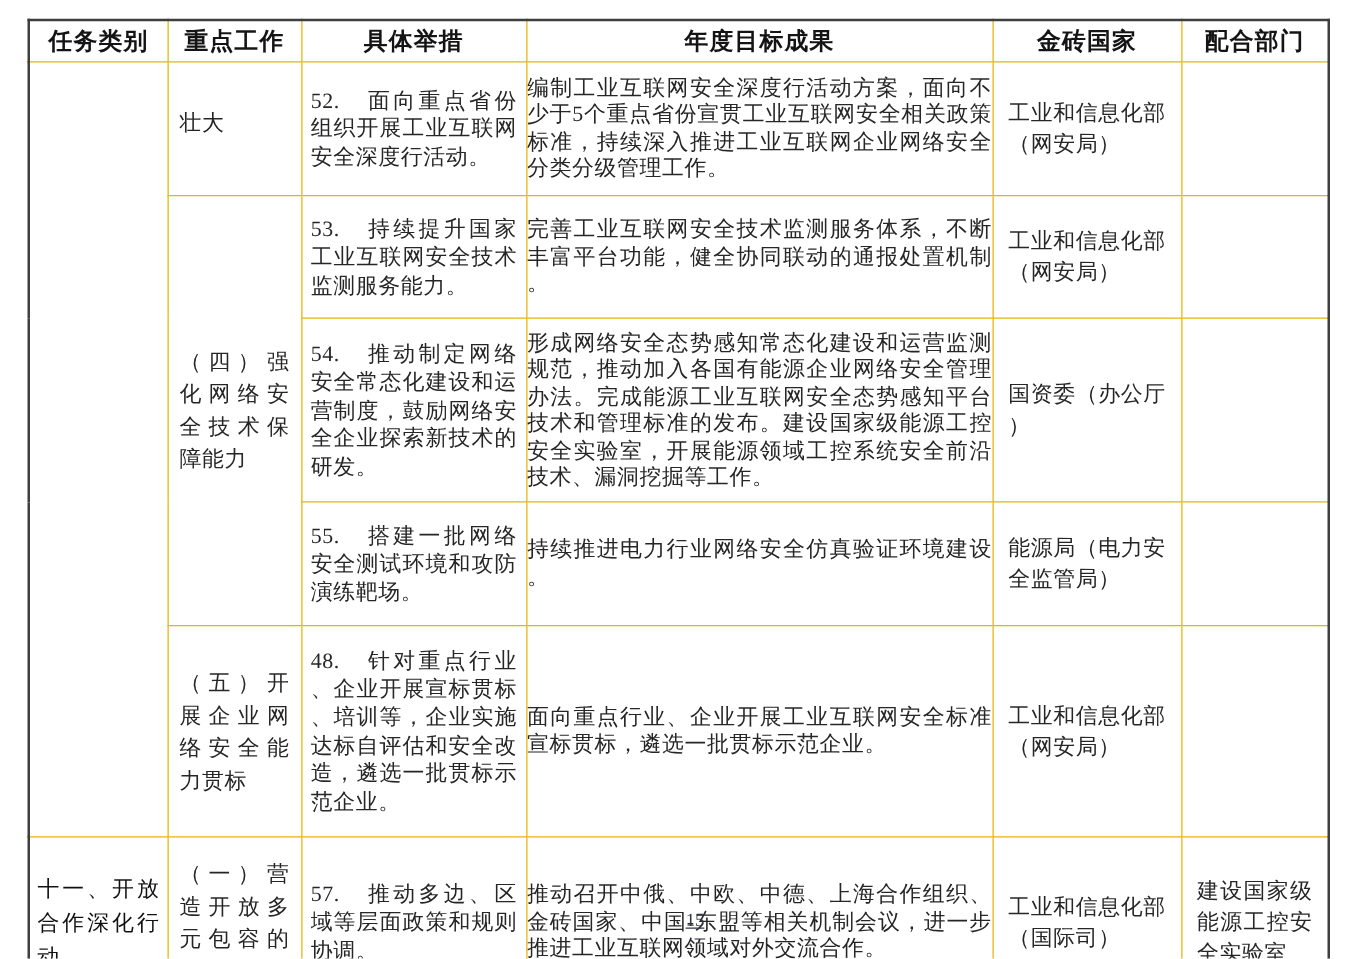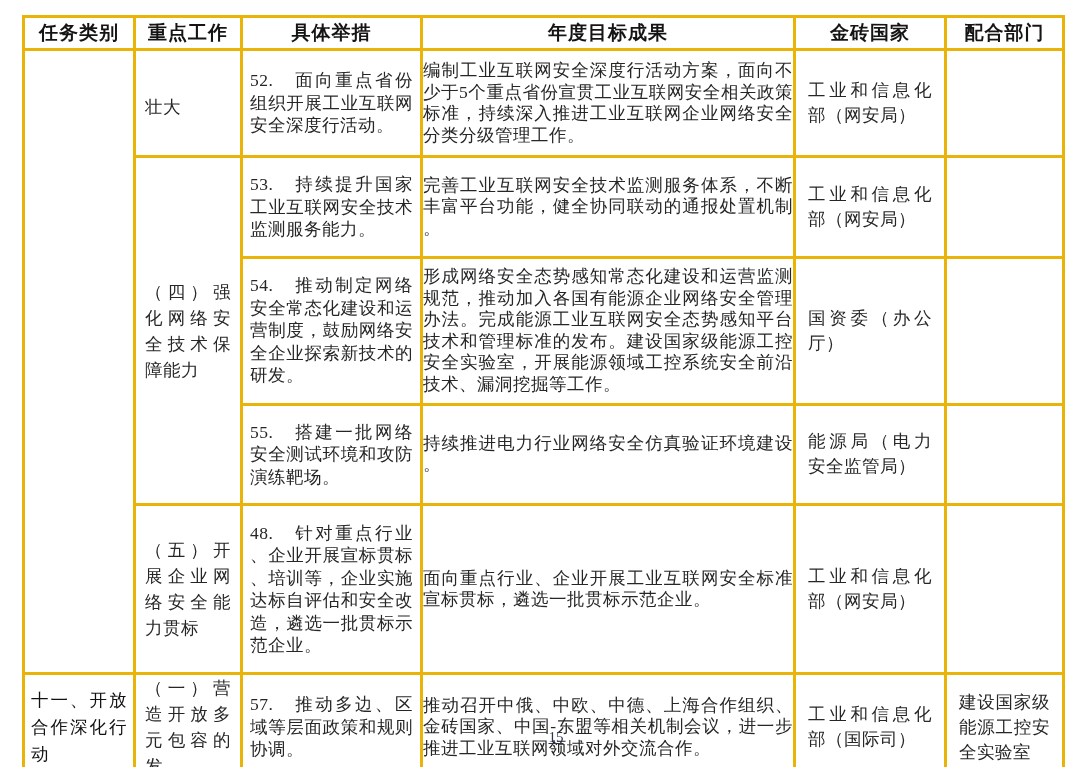--- a/index.html
+++ b/index.html
@@ -10,21 +10,21 @@
     color:#262626;
   }
   .page { position:relative; width:1080px; height:767px; background:#ffffff; overflow:hidden; }
 
   table.doc-table {
     position:absolute; left:22px; top:15px; width:1040px;
     border-collapse:collapse; table-layout:fixed;
     border:2px solid #3f3f3f;
   }
   .doc-table th, .doc-table td {
-    border:3px solid #eab308;
+    border:1px solid #eab308;
     vertical-align:middle;
     font-size:17.5px;
     overflow:hidden;
   }
   .doc-table th {
     font-family:"Liberation Sans","DejaVu Sans",sans-serif;
     font-weight:bold; font-size:19px; color:#141414;
     text-align:center; height:33px; letter-spacing:1px;
   }
   
@@ -40,21 +40,21 @@
     text-justify:inter-ideograph;
     word-break:break-all; line-break:anywhere;
     letter-spacing:0.5px;
   }
   .c-cat     { padding:6px 6px; }
   .c-cat-bold{
     font-family:"Liberation Sans","DejaVu Sans",sans-serif;
     font-weight:normal; color:#111111; font-size:18.5px;
     line-height:27px; vertical-align:top; padding-top:7px;
   }
-  .c-work    { padding:0 9px; line-height:26px; }
+  .c-work    { padding:16px 9px; line-height:26px; }
   .c-work-top{ vertical-align:top; padding-top:7px; }
   .c-measure { padding:15px 7px;  line-height:22.5px; }
   .c-target  { padding:3px 0;  line-height:21.5px; }
   .c-lead    { padding:4px 12px; line-height:25px; }
   .c-support { padding:4px 12px; line-height:25px; }
 
   .page-number {
     position:absolute; left:16px; top:729px; width:1080px;
     text-align:center; font-size:15px; color:#30364a;text-decoration:underline;
   }

